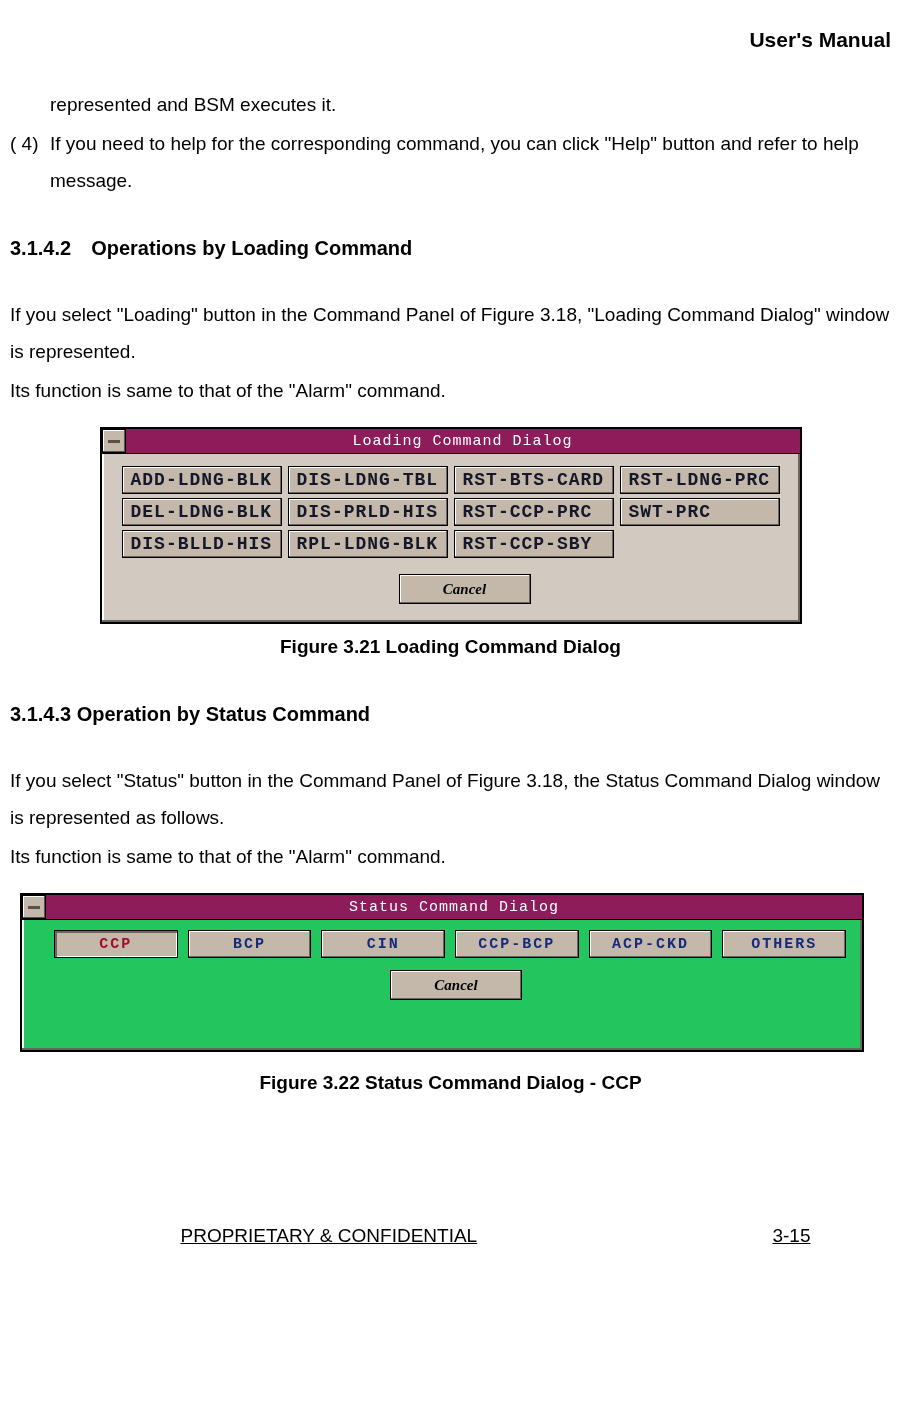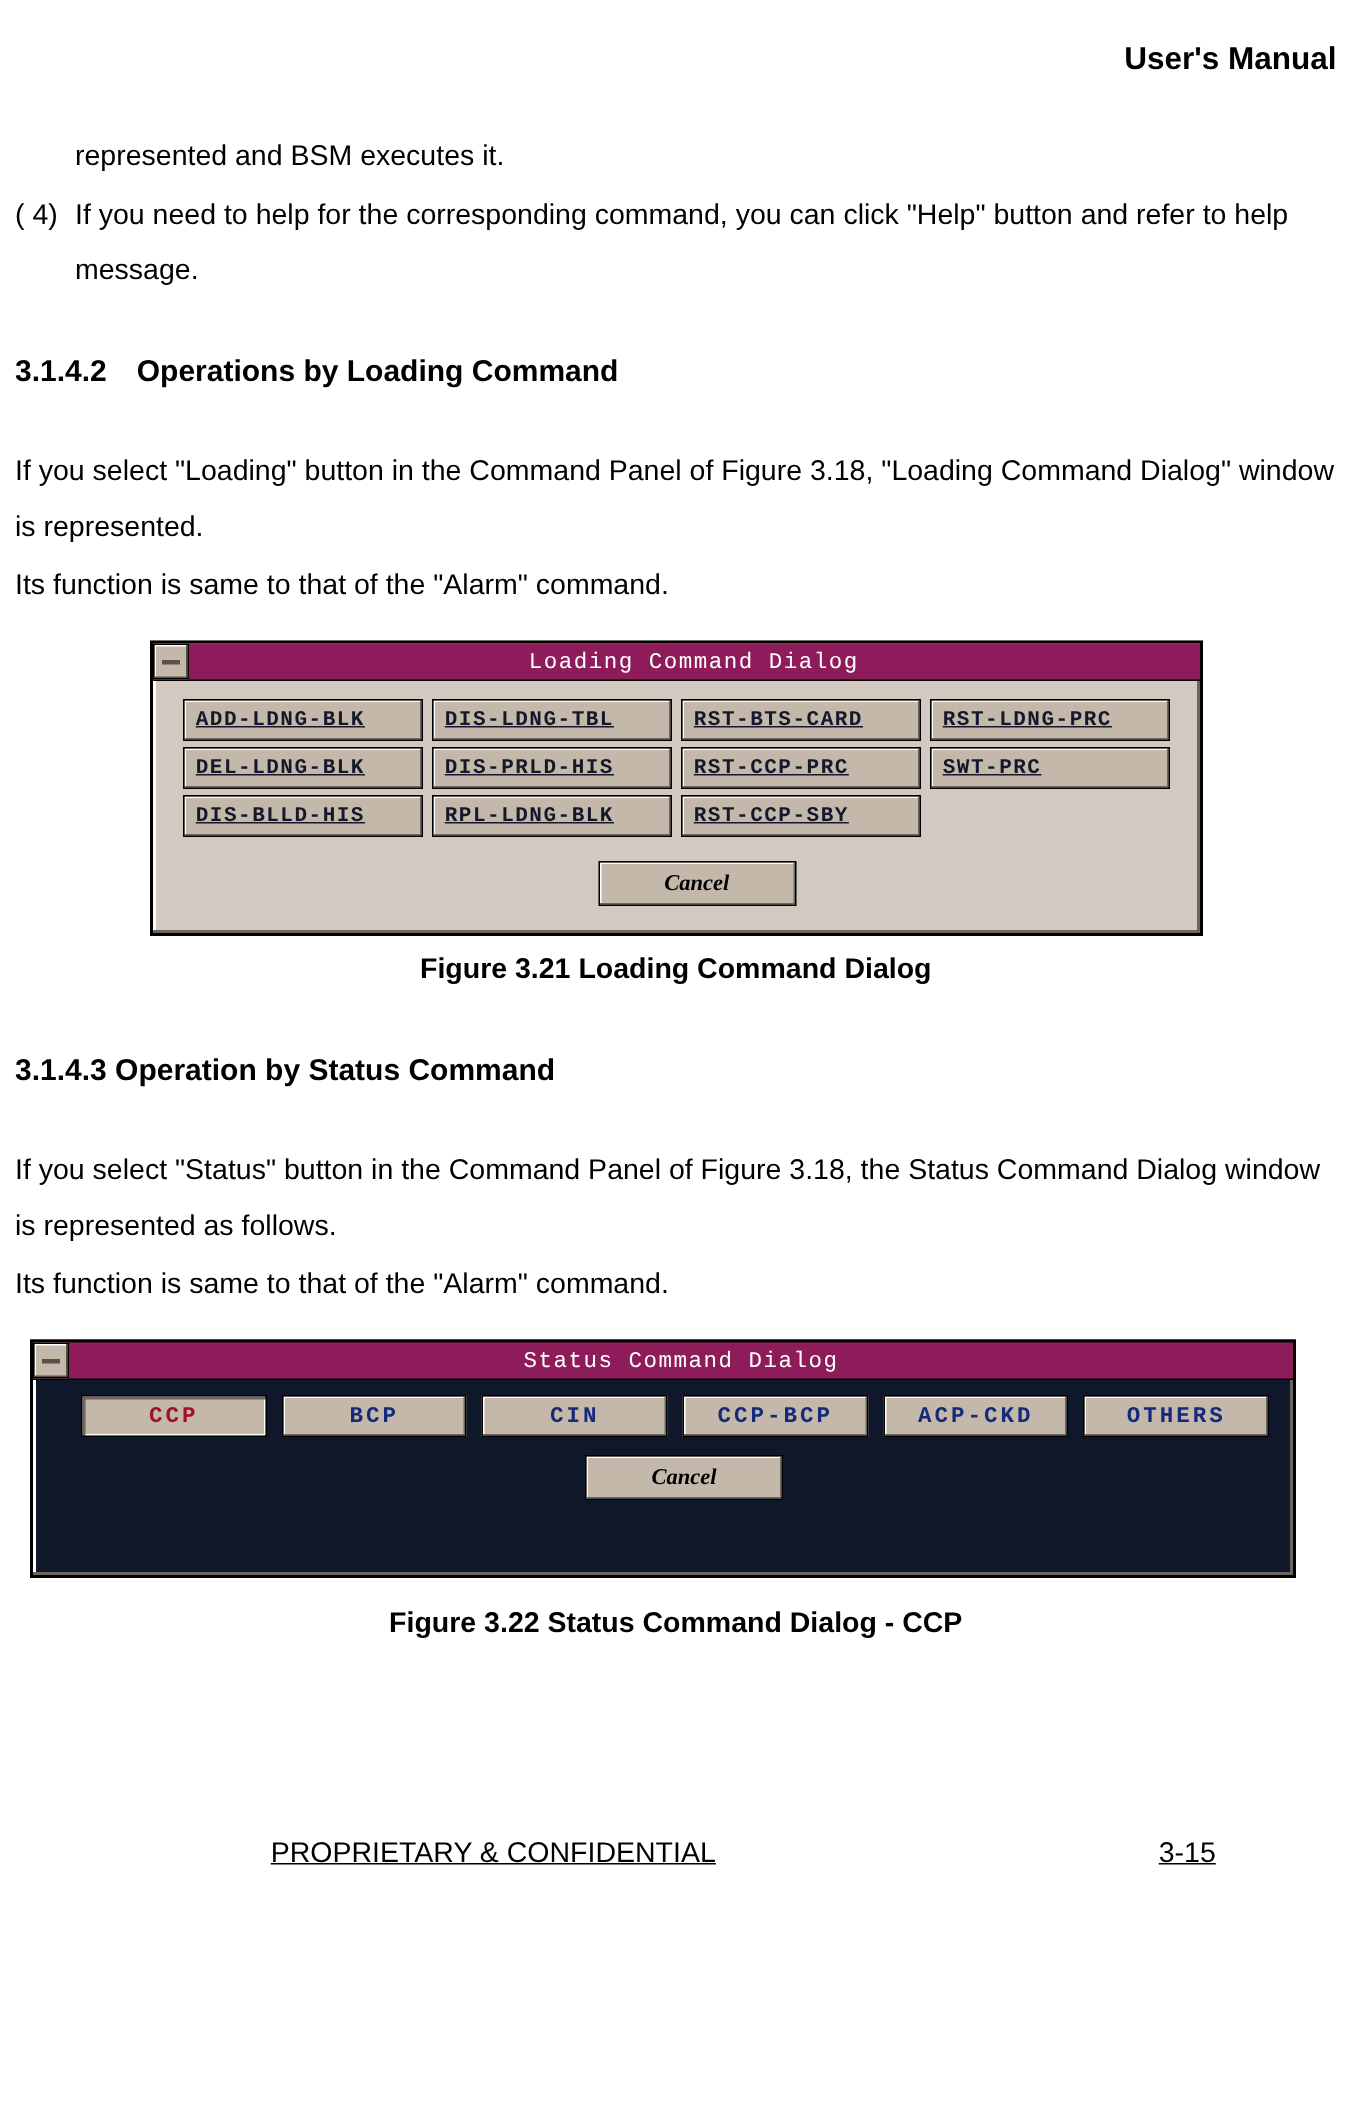--- a/index.html
+++ b/index.html
@@ -99,28 +99,27 @@
     gap: 6px;
     margin-bottom: 4px;
   }
   .cmd-btn {
     width: 150px;
     height: 26px;
     background: #c4b8aa;
     border: 1px solid #000;
     box-shadow: inset -1px -1px 0 #6b6560, inset 1px 1px 0 #fff;
     font-family: "Courier New", monospace;
-    font-size: 14px;
+    font-size: 18px;
     font-weight: bold;
     letter-spacing: 1px;
     color: #15182b;
     display: flex;
     align-items: center;
     padding-left: 8px;
-    text-decoration: underline;
   }
   .cmd-btn.empty {
     visibility: hidden;
   }
   .cancel-row {
     display: flex;
     justify-content: center;
     padding: 6px 0 18px 0;
     margin-left: 28px;
   }
@@ -137,21 +136,21 @@
     display: flex;
     align-items: center;
     justify-content: center;
   }
   
   .dialog2 {
     display: inline-block;
     width: 840px;
     text-align: left;
     border: 2px solid #000;
-    background: #0f172a;
+    background: #22c55e;
     box-shadow: inset -2px -2px 0 #6b6560, inset 2px 2px 0 #fff;
     margin-left: 10px;
   }
   .tabs-row {
     display: flex;
     gap: 10px;
     padding: 10px 16px 6px 32px;
   }
   .tab {
     flex: 1;

